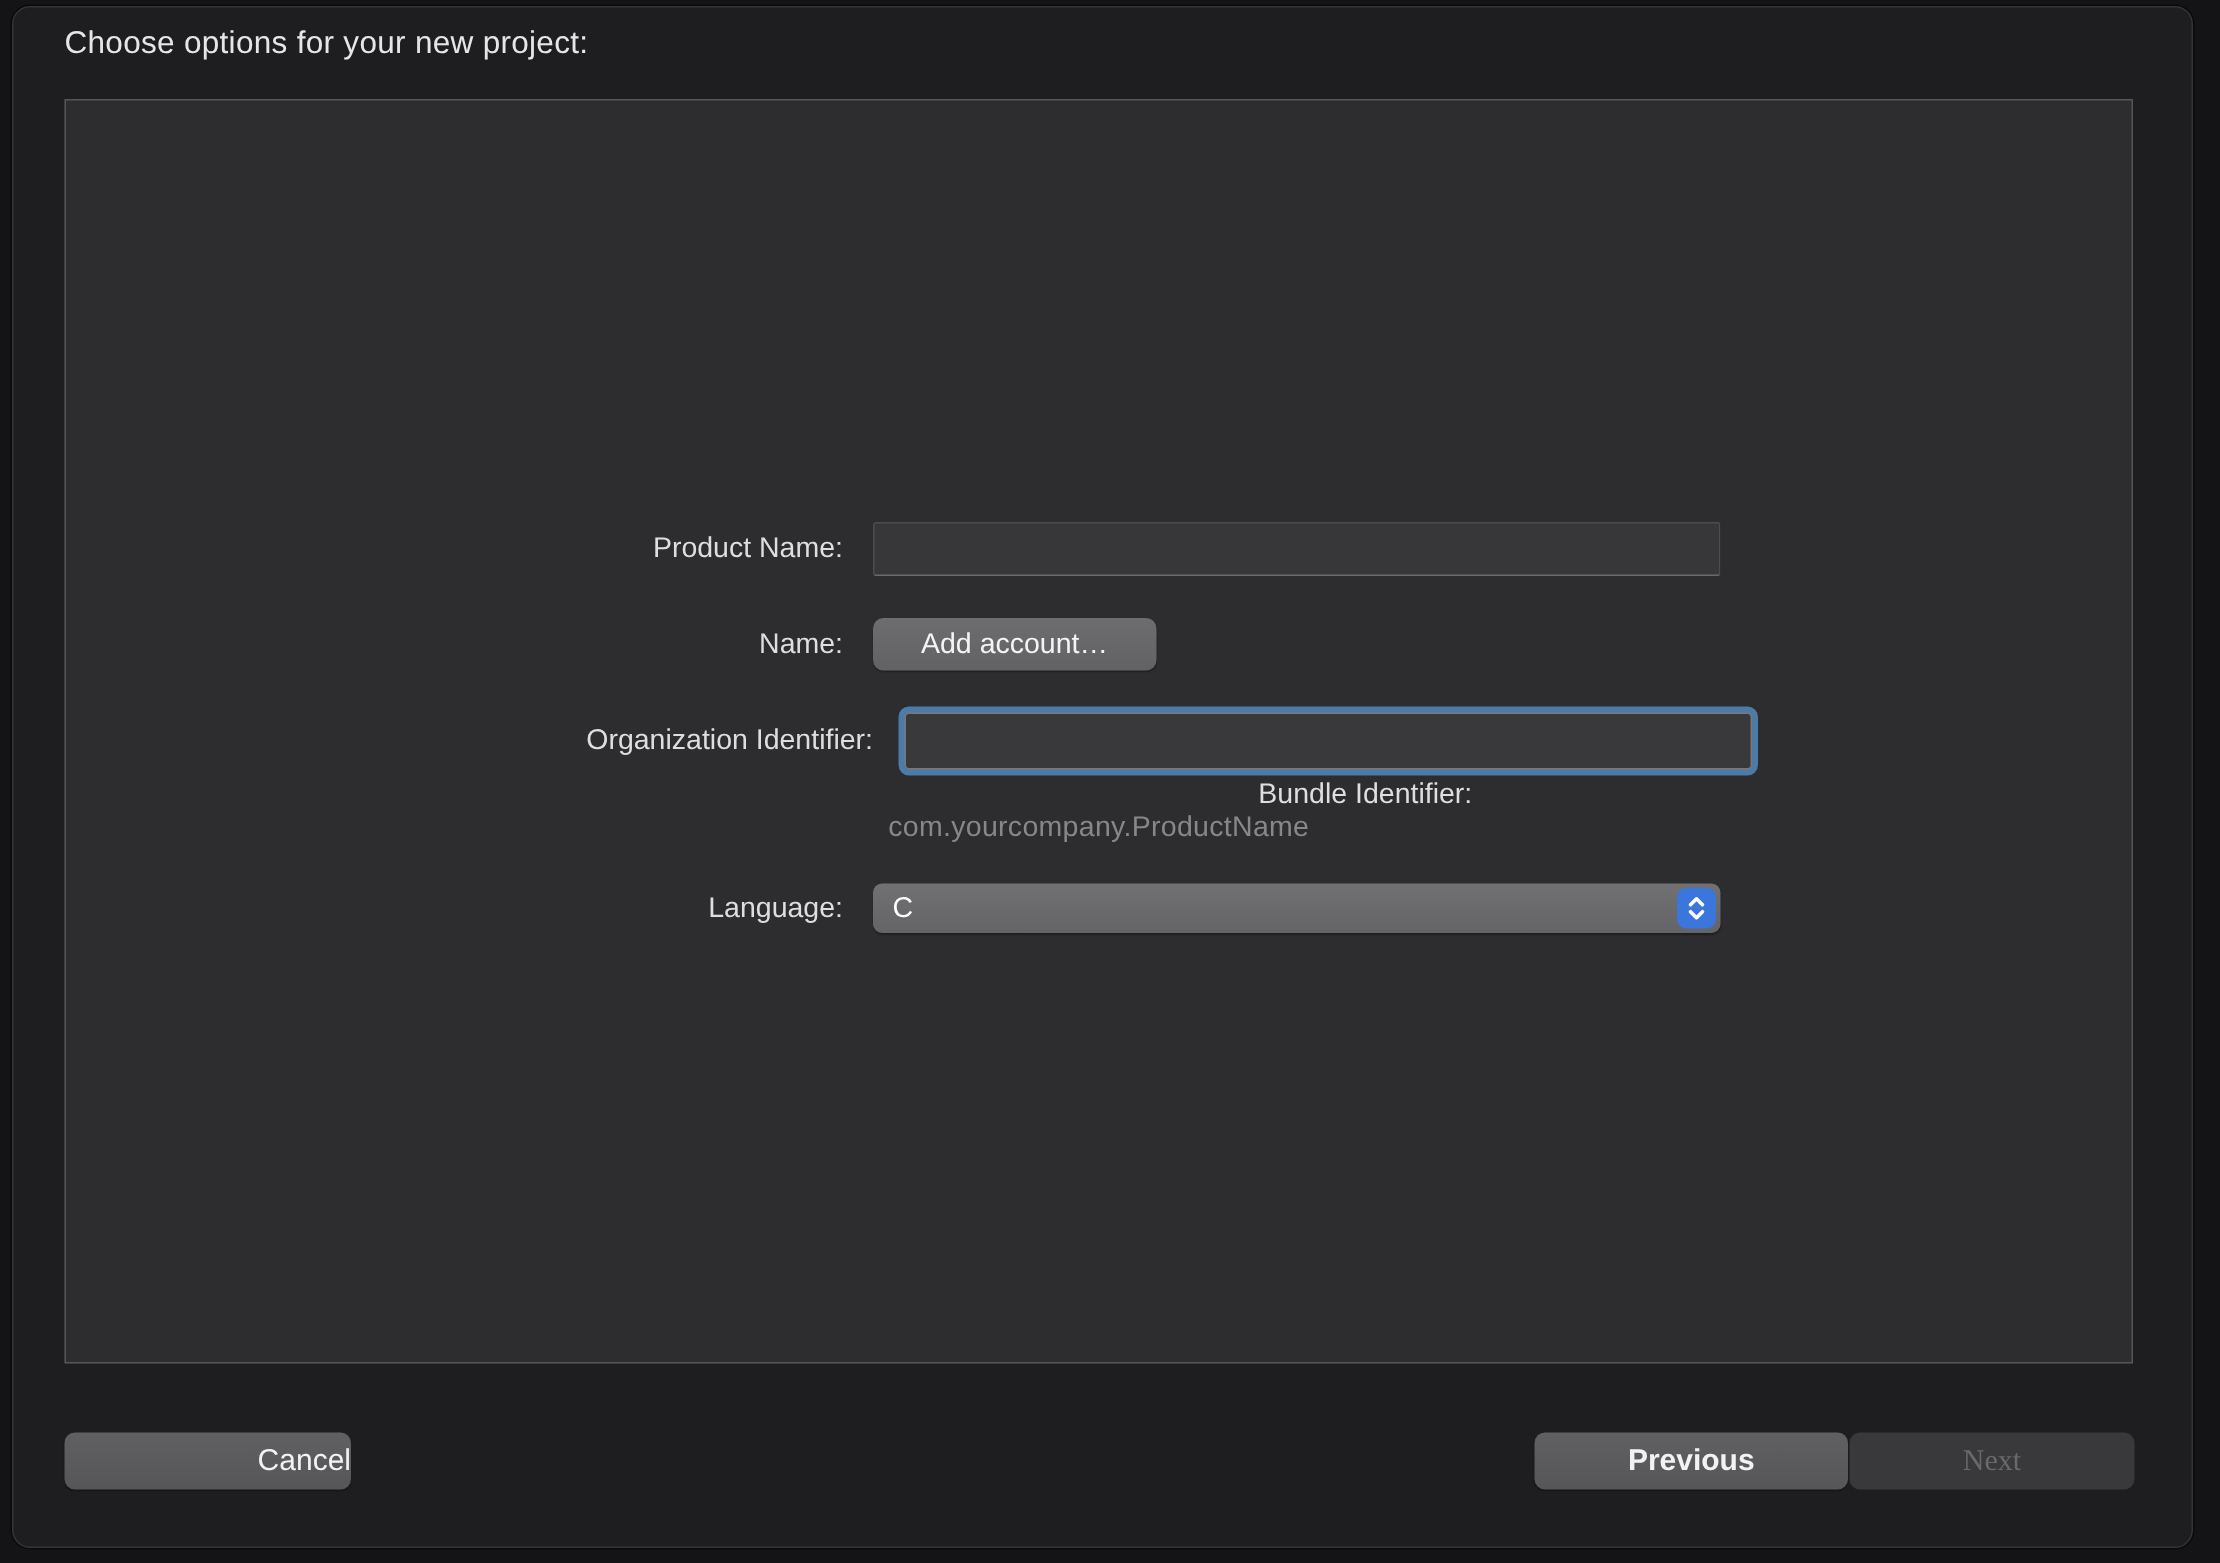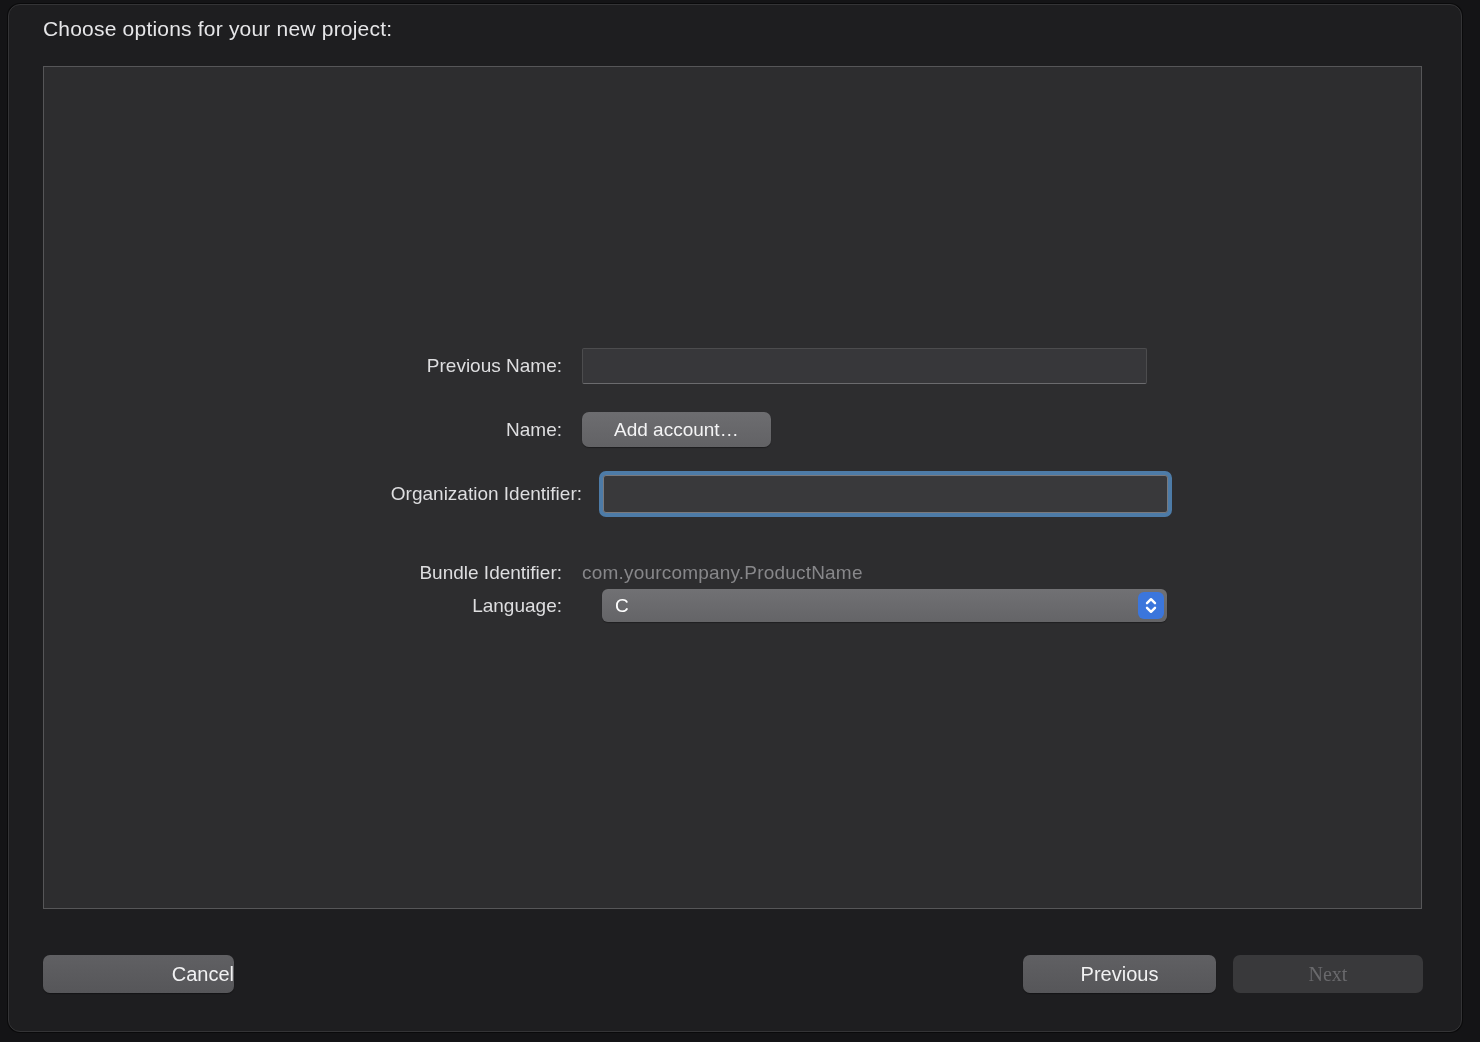--- a/index.html
+++ b/index.html
@@ -42,22 +42,22 @@
     width: 518px;
     margin-right: 20px;
     text-align: right;
     font-size: 19px;
     color: #dedee0;
     flex: none;
   }
   .row-product-name { top: 281px; height: 36px; }
   .row-team         { top: 345px; height: 35px; }
   .row-org-id       { top: 404px; height: 46px; margin-left: 20px; }
-  .row-bundle-id    { top: 492px; height: 28px; }
-  .row-language     { top: 522px; height: 33px; gap: 20px; }
+  .row-bundle-id    { top: 452px; height: 28px; flex-direction: column; }
+  .row-language     { top: 522px; height: 33px; }
 
   .text-field {
     width: 565px; height: 36px;
     background: #37373a;
     border: 1px solid #4c4c4e;
     border-bottom-color: #6b6b6e;
     border-radius: 2px;
     color: #ffffff;
     font-size: 18px;
     padding: 0 8px;
@@ -132,34 +132,34 @@
     background: linear-gradient(#606063, #565659);
     color: #f2f2f3;
     box-shadow: 0 1px 1px rgba(0,0,0,0.35);
   }
   .btn-disabled {
     background: #39393b;
     color: #69696c;
     cursor: default;
   }
   .btn-cancel   { left: 34px;   width: 191px; text-align: right; }
-  .btn-previous { left: 1014px; width: 193px; }
+  .btn-previous { left: 1014px; width: 209px; font-weight: bold; }
   .btn-next     { left: 1224px; width: 190px; font-family: Liberation Serif, serif; }
 </style>
 </head>
 <body>
 
 <div class="window">
 
   <div class="dialog-title">Choose options for your new project:</div>
 
   <div class="options-panel">
 
     <div class="form-row row-product-name">
-      <span class="form-label">Previous Name:</span>
+      <span class="form-label">Product Name:</span>
       <input class="text-field" type="text" value="" style="">
     </div>
 
     <div class="form-row row-team">
       <span class="form-label">Name:</span>
       <button class="push-button">Add account…</button>
     </div>
 
     <div class="form-row row-org-id">
       <span class="form-label">Organization Identifier:</span>

